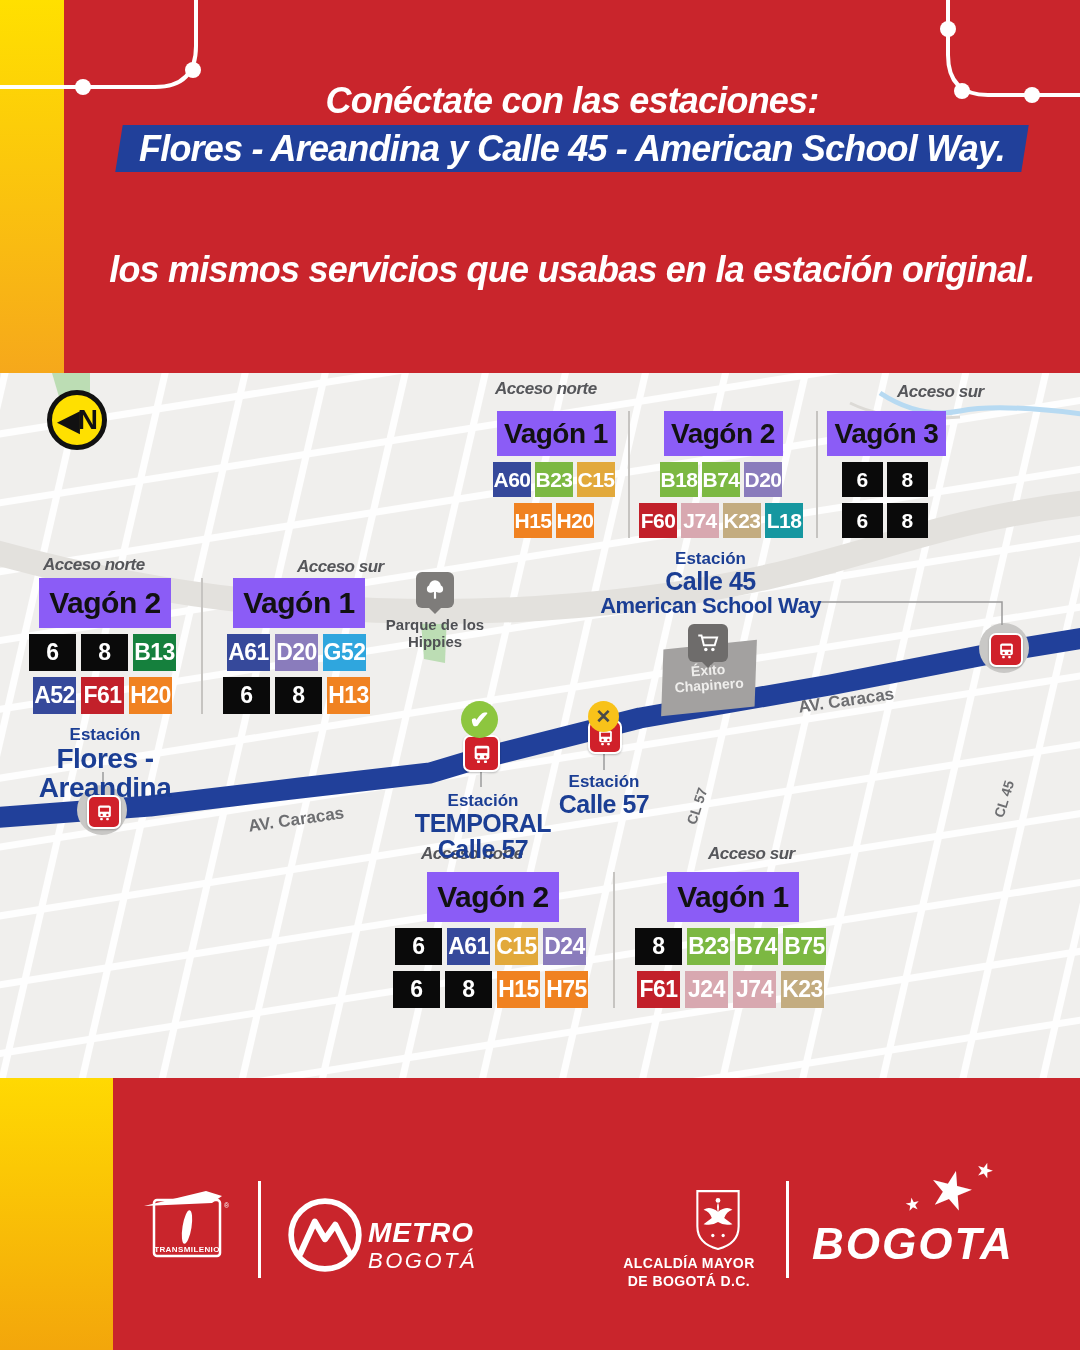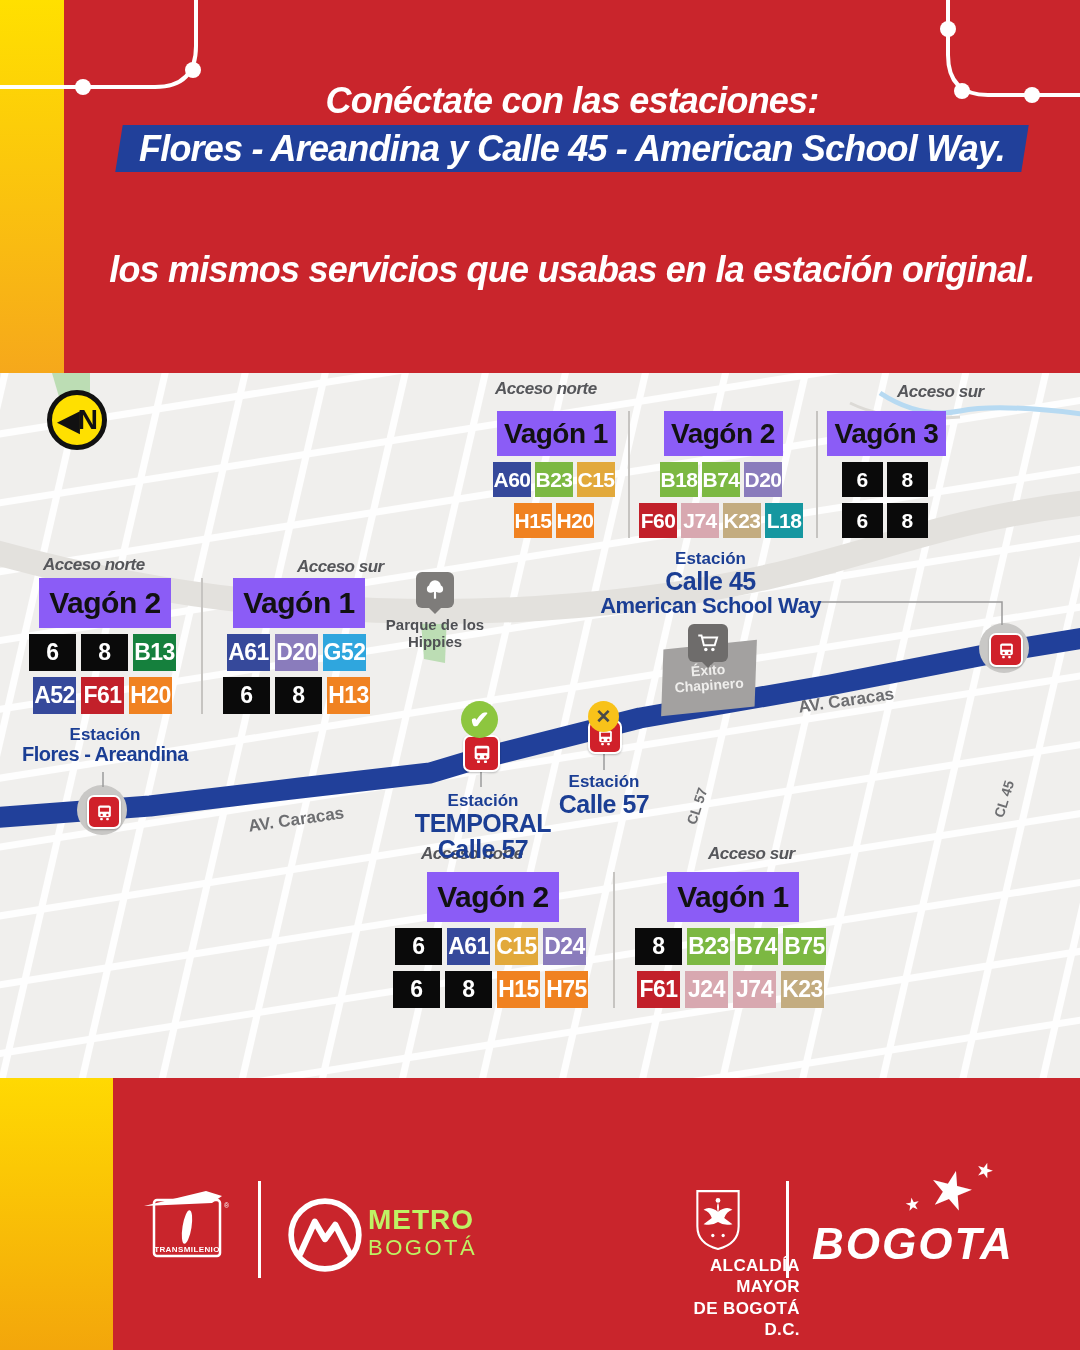--- a/index.html
+++ b/index.html
@@ -80,25 +80,25 @@
   .cluster-big .vagon-head{width:132px;height:50px;font-size:30px;}
   .cluster-big .badge{min-width:43px;height:37px;margin-right:5px;font-size:23px;}
   .cluster-big .badge.num{min-width:47px;}
   .cluster-big .vdiv{margin:0 20px;}
 
   
   .footer{position:absolute;top:1078px;left:0;width:1080px;height:272px;background:#C9252C;}
   .fy{position:absolute;left:0;top:0;width:113px;height:272px;
       background:linear-gradient(#FFD902,#F3A60B);}
   .fdiv{position:absolute;top:103px;width:3px;height:97px;background:#fff;}
-  .metro-text{position:absolute;left:368px;top:128px;color:#bef264;line-height:1;}
+  .metro-text{position:absolute;left:368px;top:141px;color:#ffffff;line-height:1;font-style:italic;}
   .metro-l1{font-weight:bold;font-size:28px;letter-spacing:1px;display:block;}
   .metro-l2{font-weight:normal;font-size:22px;letter-spacing:2.5px;display:block;margin-top:3px;}
-  .alc-text{position:absolute;left:660px;top:177px;width:140px;text-align:right;color:#fff;
-            font-weight:bold;font-size:17px;line-height:1.25;letter-spacing:.4px;}
+  .alc-text{position:absolute;left:619px;top:177px;width:140px;text-align:center;color:#fff;
+            font-weight:bold;font-size:14px;line-height:1.25;letter-spacing:.4px;}
   .bogota-word{position:absolute;left:812px;top:141px;color:#fff;font-weight:bold;font-size:44px;
                letter-spacing:2px;font-style:italic;}
   .star{position:absolute;color:#fff;line-height:1;}
 </style>
 </head>
 <body>
 
 <div class="poster">
 
   <div class="header">
@@ -191,21 +191,21 @@
     <span class="road-label" style="left:678px;top:425px;transform:rotate(-72deg);font-size:14px;">CL 57</span>
     <span class="road-label" style="left:985px;top:418px;transform:rotate(-73deg);font-size:14px;">CL 45</span>
 
     <div class="st-label" style="left:588px;top:177px;width:245px;">
       <span class="st-tag">Estación</span>
       <span class="st-name">Calle 45</span>
       <span class="st-name" style="font-size:22px;">American School Way</span>
     </div>
     <div class="st-label" style="left:0px;top:353px;width:210px;">
       <span class="st-tag">Estación</span>
-      <span class="st-name" style="font-size:20px;">Flores - Areandina</span>
+      <span class="st-name" style="font-size:28px;">Flores - Areandina</span>
     </div>
     <div class="st-label" style="left:408px;top:419px;width:150px;">
       <span class="st-tag">Estación</span>
       <span class="st-name">TEMPORAL</span>
       <span class="st-name">Calle 57</span>
     </div>
     <div class="st-label" style="left:539px;top:400px;width:130px;">
       <span class="st-tag">Estación</span>
       <span class="st-name">Calle 57</span>
     </div>

